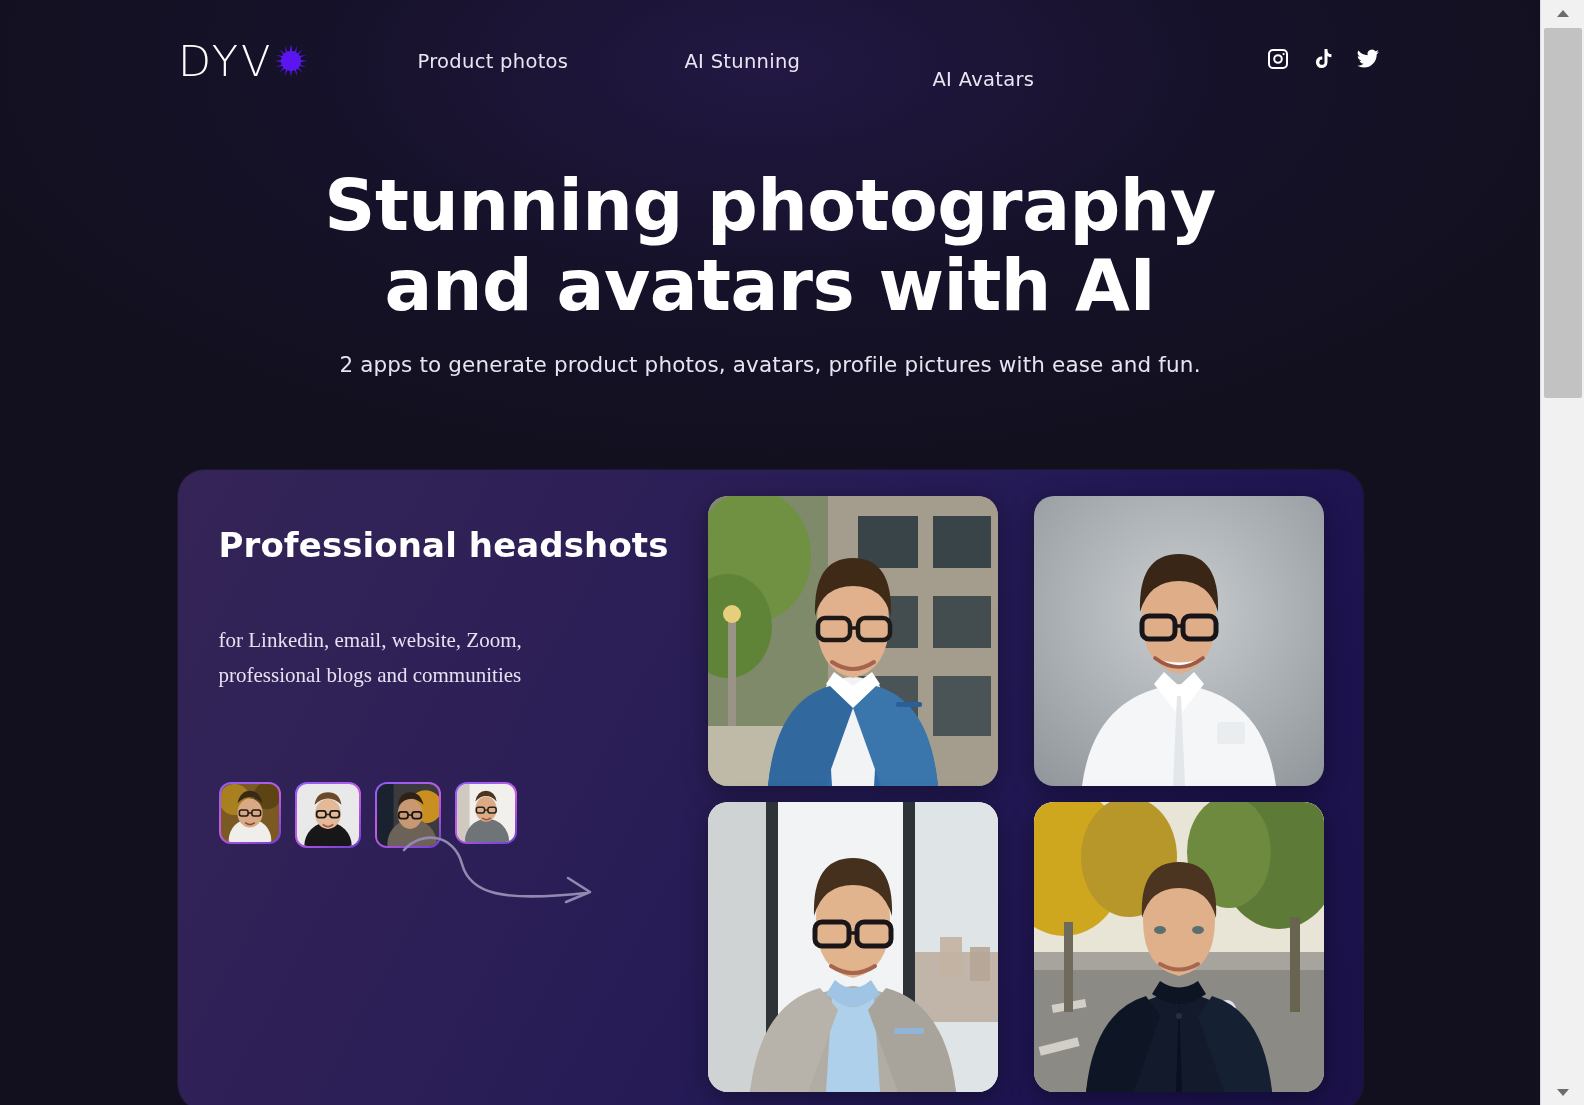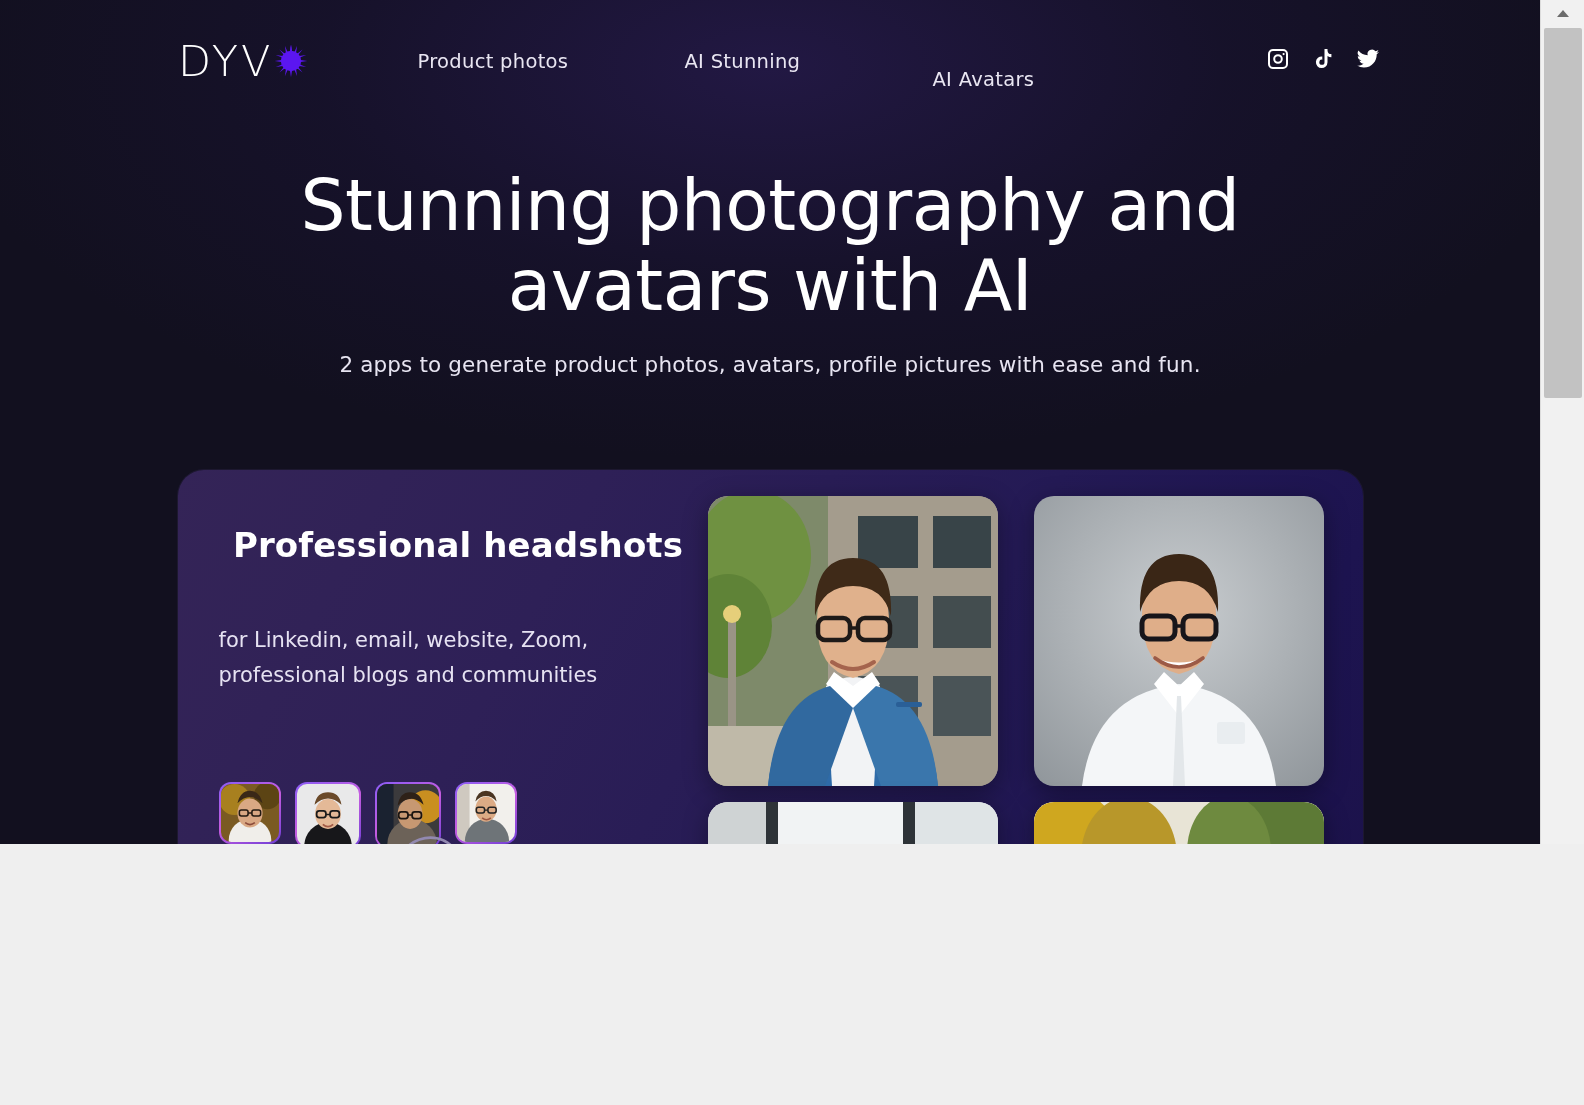--- a/index.html
+++ b/index.html
@@ -4,21 +4,21 @@
 <style>
   * { margin:0; padding:0; box-sizing:border-box; }
   html, body {
     width:1584px; height:1105px;
     background:#efefef;
     font-family:"DejaVu Sans", sans-serif;
     overflow:hidden;
   }
   #viewport {
     position:relative;
-    width:1584px; height:844px;
+    width:1584px; height:1105px;
     background:#12101f;
     overflow:hidden;
   }
   
   .page {
     position:absolute; left:0; top:0;
     width:1540px; height:1105px;
     background:#12101f;
     overflow:hidden;
   }
@@ -69,21 +69,21 @@
     position:absolute; right:160px; top:47px;
     display:flex; align-items:center; gap:21px;
   }
   .social-ico{ width:24px;height:24px;display:block;cursor:pointer; }
 
   
   .hero{ position:relative; z-index:2; text-align:center; padding-top:44px; }
   .hero h1{
     font-size:71px;
     line-height:1.12;
-    font-weight:400;
+    font-weight:700;
     letter-spacing:-0.5px;
     color:#ffffff;
     max-width:1010px;
     margin:0 auto;
   }
   .hero p{
     margin-top:27px;
     font-size:21.5px;
     color:#e7e4f1;
     font-weight:400;
@@ -106,29 +106,29 @@
   .card-left{
     width:520px;
     padding:55px 0 0 41px;
     position:relative;
   }
   .card-title{
     font-size:34px;
     font-weight:700;
     color:#ffffff;
     letter-spacing:0.1px;
-    text-align:center;
   }
   .card-desc{
     margin-top:58px;
     font-size:21px;
     line-height:1.68;
     color:#e6e2f2;
     font-weight:400;
     max-width:410px;
+    font-family:Liberation Serif, serif;
   }
   .thumbs{
     margin-top:88px;
     display:flex;
     align-items:flex-start;
     gap:14px;
   }
   .thumb{
     width:62px;height:62px;
     border-radius:12px;

